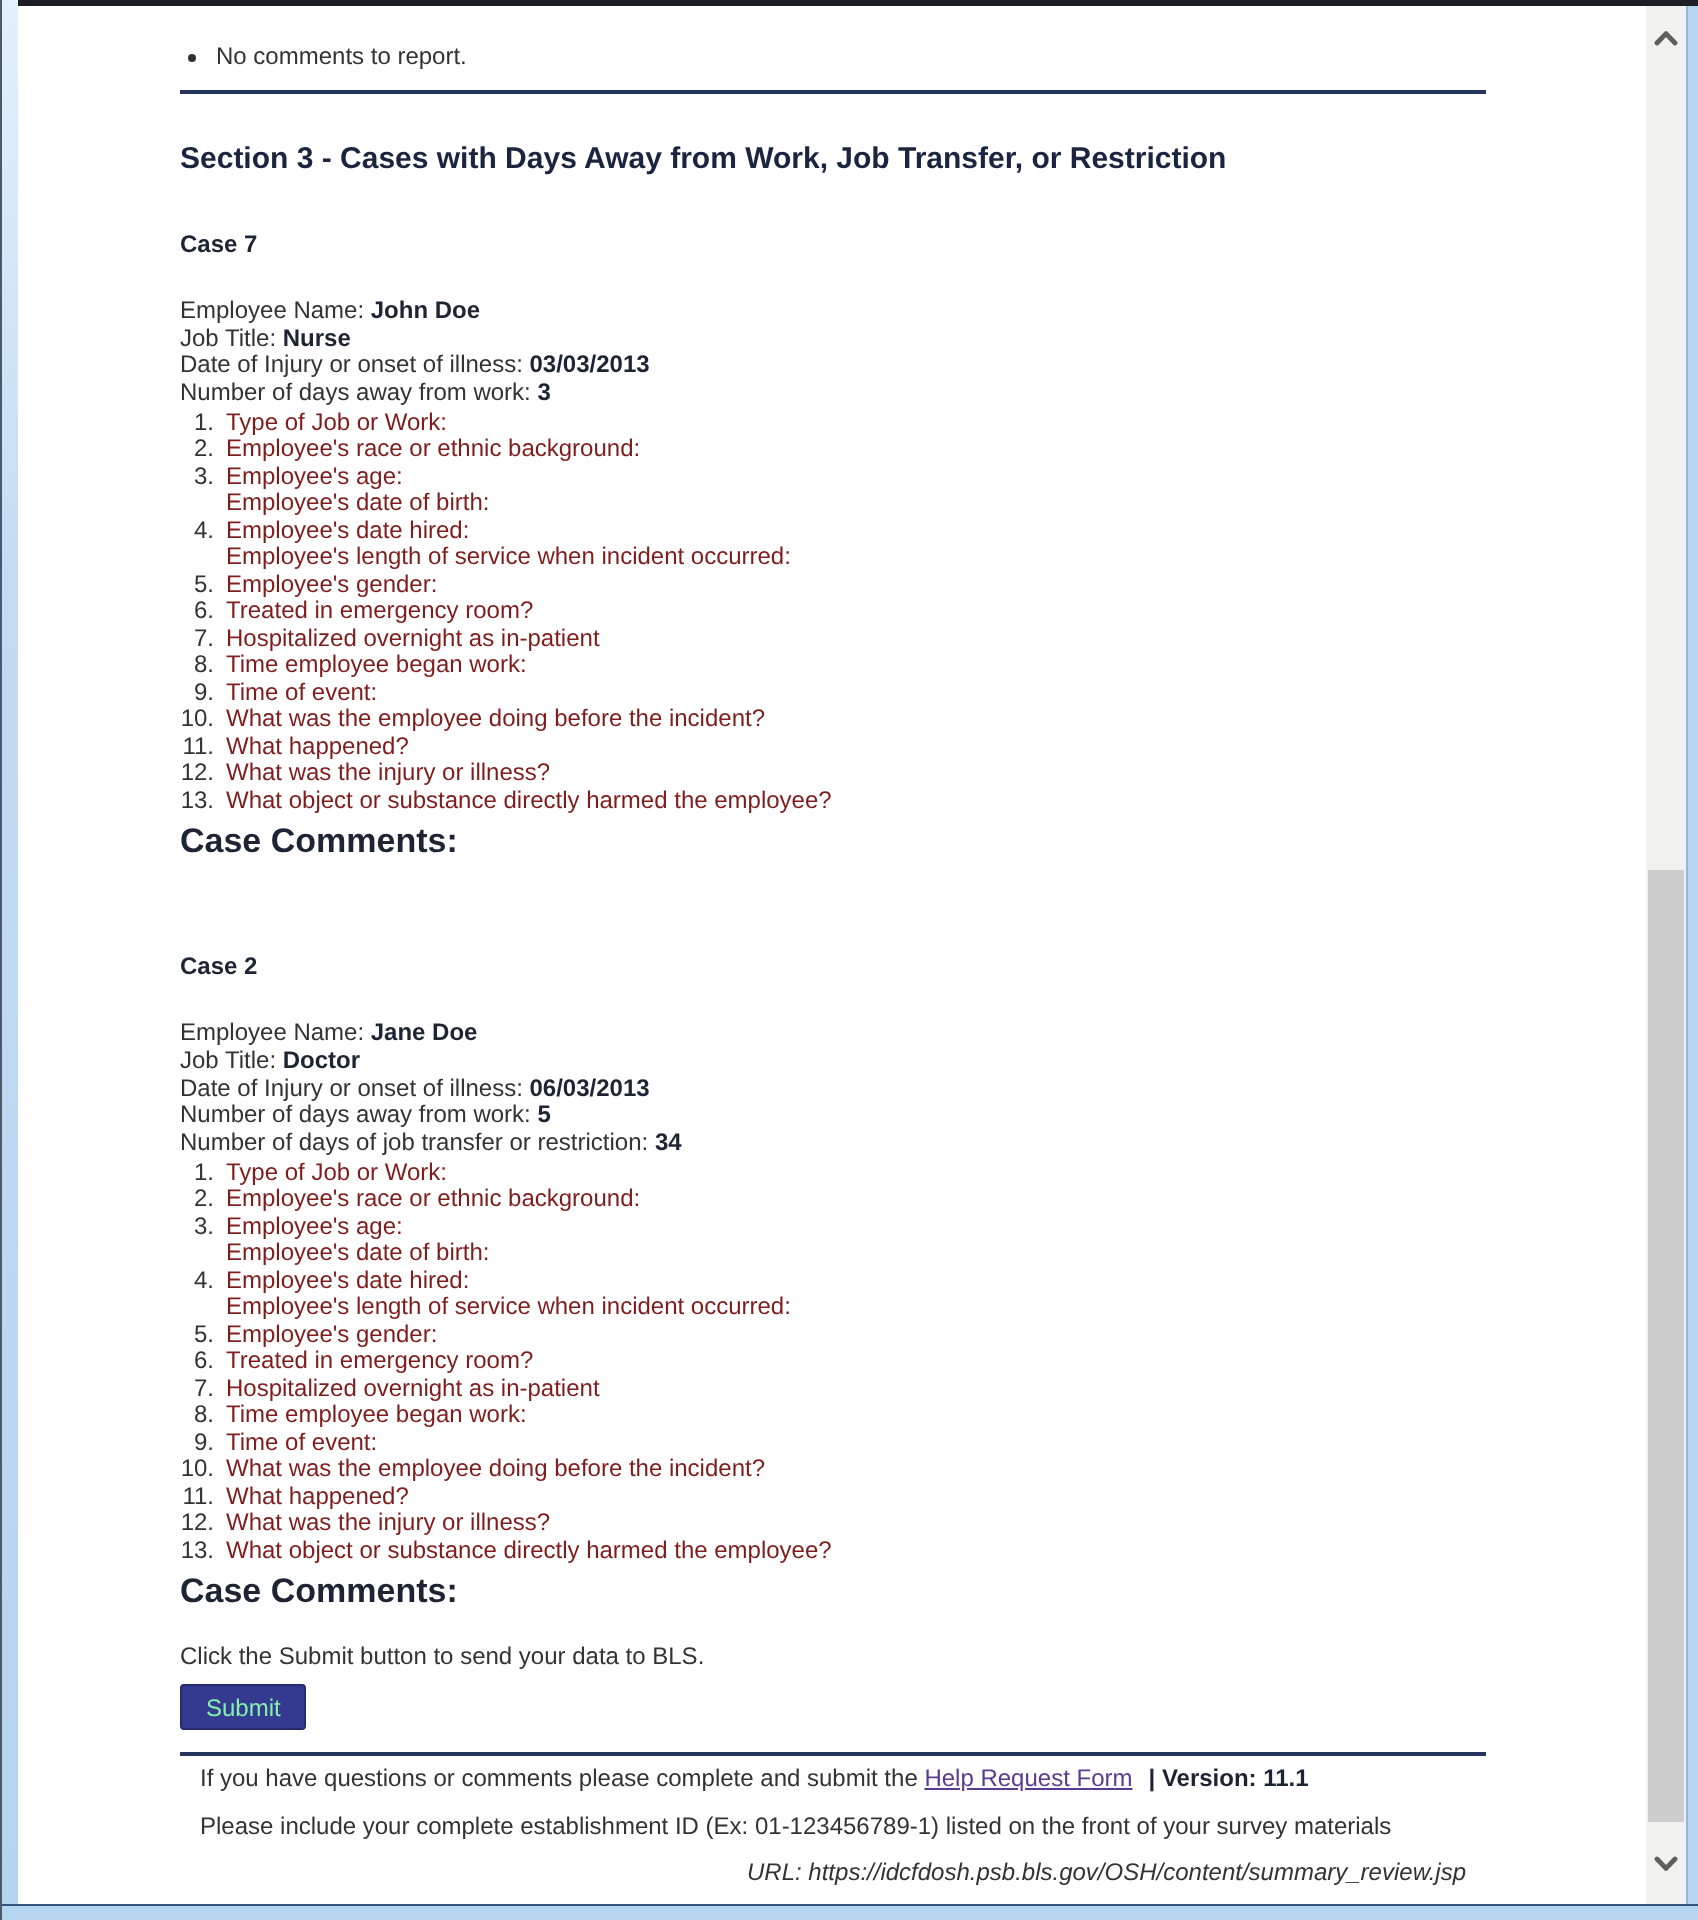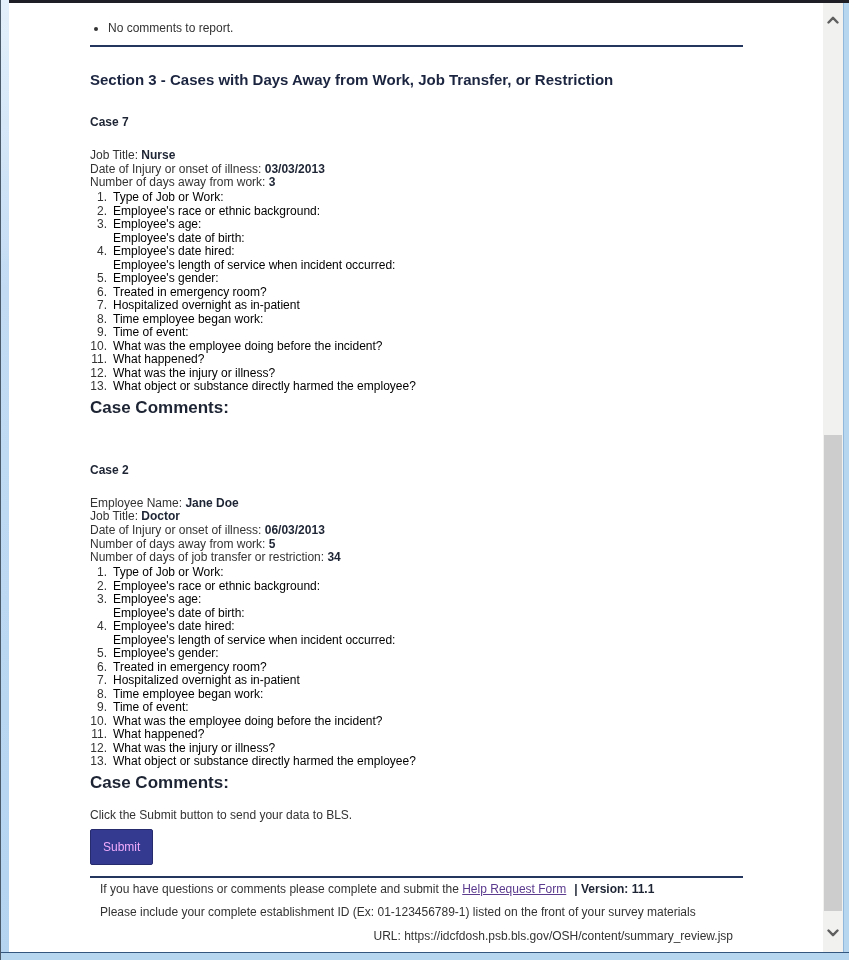--- a/index.html
+++ b/index.html
@@ -43,54 +43,55 @@
                        font-weight:bold; color:var(--heading,#1c2540); }
 
   .case-block + .case-block { margin-top:48px; }
   .case-title { font-size:12px; font-weight:bold; color:var(--value-text,#1d2433); line-height:14px; }
   .case-fields { margin-top:20px; }
   .field-line { line-height:13.7px; color:#333; }
   .field-line b { color:var(--value-text,#1d2433); }
   .case-questions { margin-top:1px; }
   .q-row { display:flex; line-height:13.5px; }
   .q-num { width:17px; text-align:right; flex:0 0 17px; color:#333; }
-  .q-lines { margin-left:6px; color:#000000; }
+  .q-lines { margin-left:6px; color:#7f1d1d; }
   .case-comments { margin-top:7px; font-size:17px; font-weight:bold; color:var(--value-text,#1d2433); line-height:14px; }
 
   .instruction { margin-top:18px; line-height:14px; color:#333; }
-  .submit-btn { margin-top:7px; display:inline-block; min-width:58px; height:36px; padding:0 12px;
-                background:var(--button-bg,#343a90); color:#f0abfc; border:1px solid #262b6e;
+  .submit-btn { margin-top:7px; display:inline-block; min-width:58px; height:23px; padding:0 12px;
+                background:var(--button-bg,#343a90); color:#86efac; border:1px solid #262b6e;
                 font-family:inherit; font-size:12px; border-radius:2px; cursor:pointer; }
 
   hr.footer-rule { margin-top:11px; }
   .footer-line { line-height:13.5px; margin:10px; color:#333; }
   .footer-line.first { margin-top:5px; }
   .footer-line a { color:var(--link-purple,#5b3b8e); text-decoration:underline; }
   .footer-sep { color:var(--value-text,#1d2433); font-weight:bold; margin-left:8px; font-weight:600; }
-  .url-line { text-align:right; }
+  .url-line { text-align:right;font-style:italic; }
 </style>
 </head>
 <body>
 
 <div class="window">
 
   <div class="content">
 
     <ul class="note-list">
       <li>No comments to report.</li>
     </ul>
 
     <hr class="rule">
 
     <h2 class="section-heading">Section 3 - Cases with Days Away from Work, Job Transfer, or Restriction</h2>
 
     <div id="cases-container">
   <div class="case-block">
     <h3 class="case-title">Case 7</h3>
     <div class="case-fields">
+            <div class="field-line"><span>Employee Name: </span><b>John Doe</b></div>
             <div class="field-line"><span>Job Title: </span><b>Nurse</b></div>
             <div class="field-line"><span>Date of Injury or onset of illness: </span><b>03/03/2013</b></div>
             <div class="field-line"><span>Number of days away from work: </span><b>3</b></div>
           </div>
     <div class="case-questions">
             <div class="q-row">
               <div class="q-num">1.</div>
               <div class="q-lines">
                 <div>Type of Job or Work:</div>
               </div>

